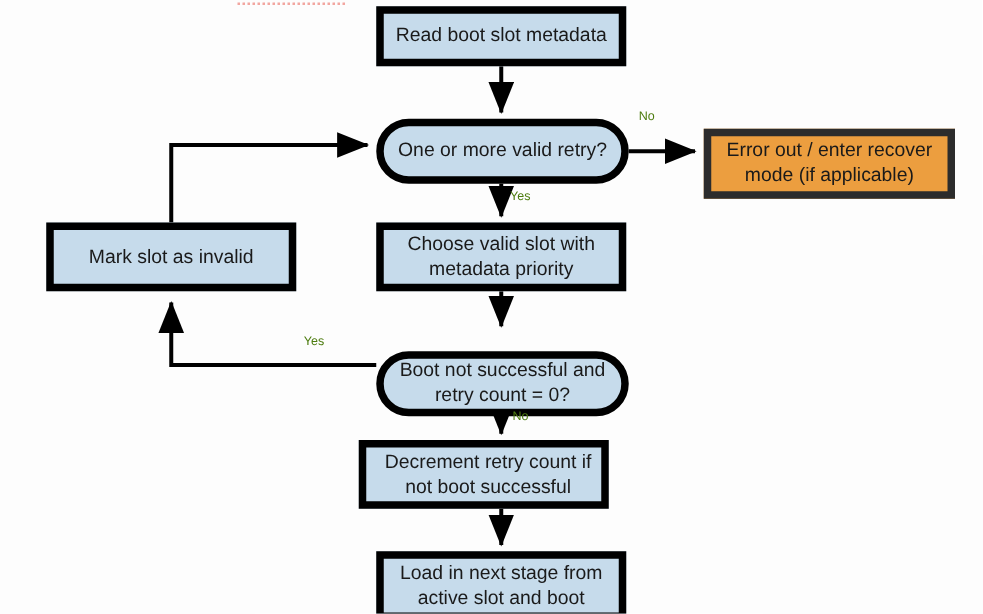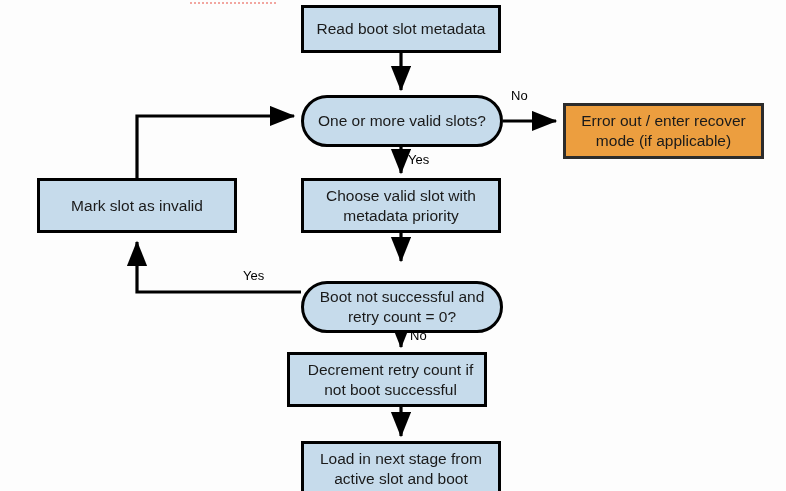--- a/index.html
+++ b/index.html
@@ -26,39 +26,39 @@
     position: absolute;
     box-sizing: border-box;
     display: flex;
     align-items: center;
     justify-content: center;
     text-align: center;
     font-family: "Liberation Sans", sans-serif;
     font-size: 15.5px;
     color: #1a1a1a;
     line-height: 1.28;
-    border: 3px solid #000000;
+    border: 6px solid #000000;
     background: #c6dbeb;
     padding: 2px 6px;
   }
   .node.process {
     border-radius: 0;
   }
   .node.decision {
     border-radius: 26px;
   }
   .node.error {
     background: #ec9e3f;
     border-color: #2c2c2c;
   }
   .edge-label {
     position: absolute;
     font-family: "Liberation Sans", sans-serif;
-    font-size: 13px;
-    color: #000000;
+    font-size: 10px;
+    color: #4d7c0f;
     white-space: nowrap;
   }
   .dotted-artifact {
     position: absolute;
     height: 0;
     border-top: 2px dotted #f2a6a0;
   }
 </style>
 </head>
 <body>
@@ -88,21 +88,21 @@
       <path d="M137,178 L137,116 L294,116" marker-end="url(#arrowhead)"></path>
 
       <path d="M401,318 L401,347" marker-end="url(#arrowhead)"></path>
 
       <path d="M401,407 L401,436" marker-end="url(#arrowhead)"></path>
     </g>
   </svg>
 
   <div class="node process" style="left:301px; top:5px; width:200px; height:48px;">Read boot slot metadata</div>
 
-  <div class="node decision" style="left:301px; top:95px; width:202px; height:52px;">One or more valid slots?</div>
+  <div class="node decision" style="left:301px; top:95px; width:202px; height:52px;">One or more valid retry?</div>
 
   <div class="node error" style="left:563px; top:103px; width:201px; height:56px;">Error out / enter recover mode (if applicable)</div>
 
   <div class="node process" style="left:301px; top:178px; width:200px; height:55px;">Choose valid slot with metadata priority</div>
 
   <div class="node process" style="left:37px; top:178px; width:200px; height:55px;">Mark slot as invalid</div>
 
   <div class="node decision" style="left:301px; top:281px; width:202px; height:52px;">Boot not successful and retry count = 0?</div>
 
   <div class="node process" style="left:287px; top:352px; width:200px; height:55px;padding-left:13px;">Decrement retry count if not boot successful</div>

